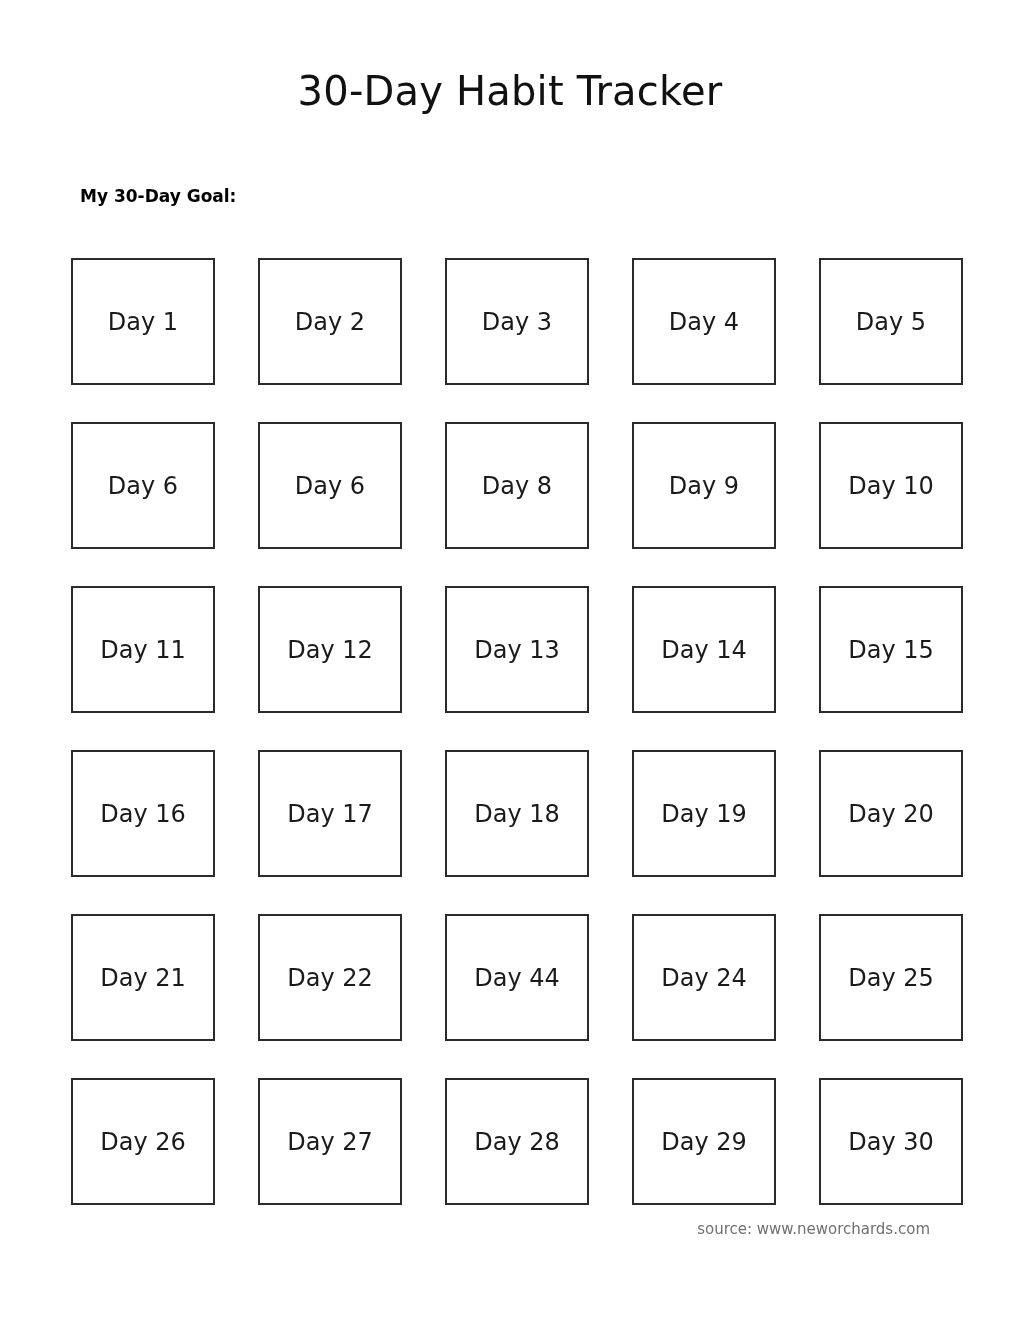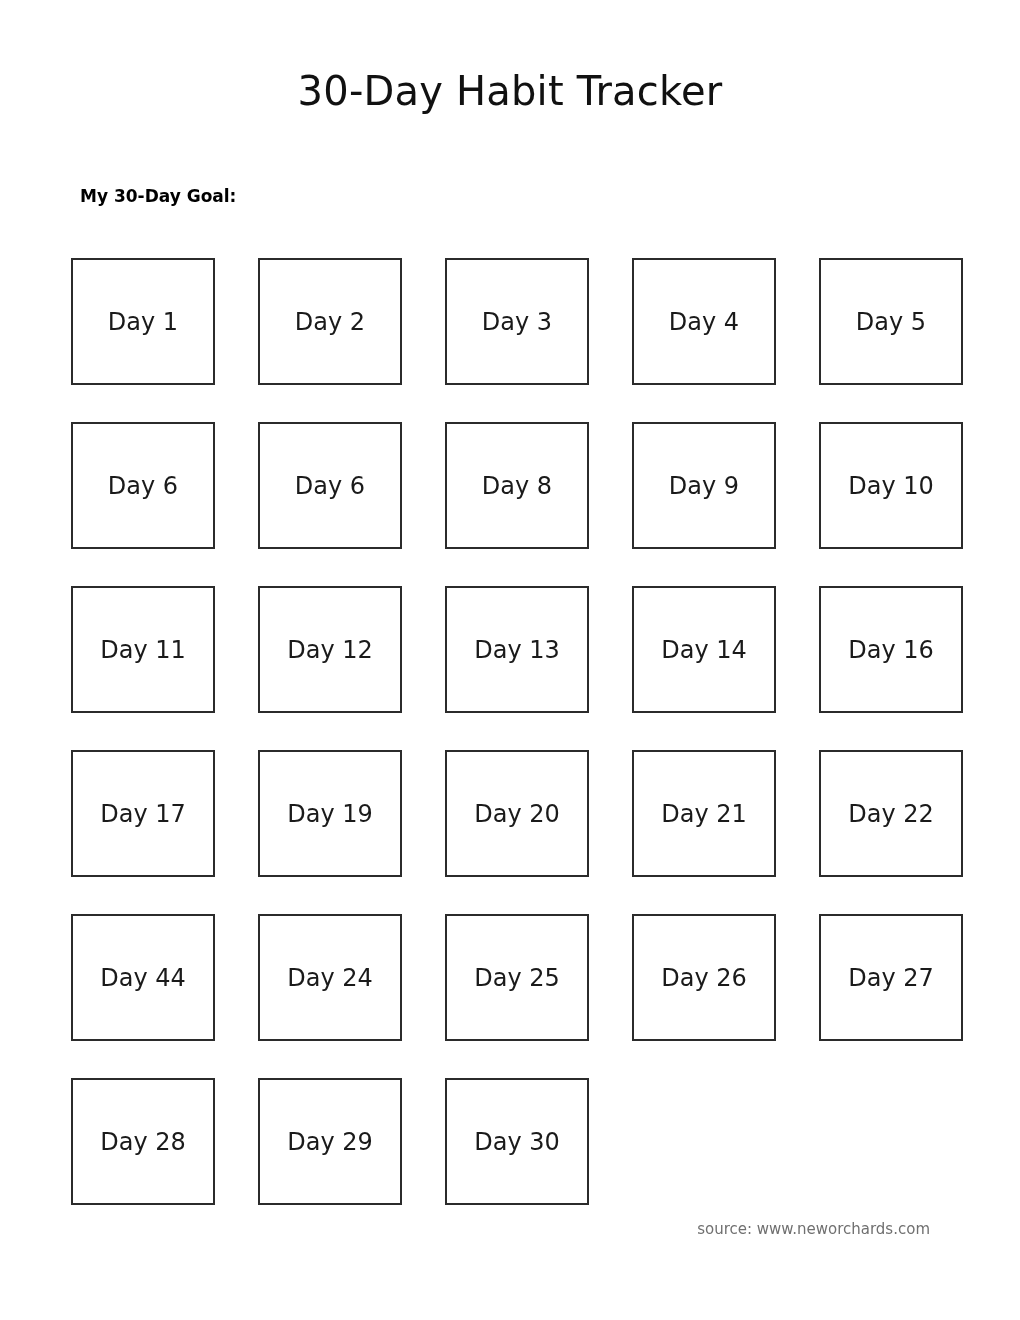--- a/index.html
+++ b/index.html
@@ -87,22 +87,24 @@
     <div class="day-cell">Day 5</div>
     <div class="day-cell">Day 6</div>
     <div class="day-cell">Day 6</div>
     <div class="day-cell">Day 8</div>
     <div class="day-cell">Day 9</div>
     <div class="day-cell">Day 10</div>
     <div class="day-cell">Day 11</div>
     <div class="day-cell">Day 12</div>
     <div class="day-cell">Day 13</div>
     <div class="day-cell">Day 14</div>
+    <div class="day-cell">Day 15</div>
     <div class="day-cell">Day 16</div>
     <div class="day-cell">Day 17</div>
+    <div class="day-cell">Day 18</div>
     <div class="day-cell">Day 19</div>
     <div class="day-cell">Day 20</div>
     <div class="day-cell">Day 21</div>
     <div class="day-cell">Day 22</div>
     <div class="day-cell">Day 44</div>
     <div class="day-cell">Day 24</div>
     <div class="day-cell">Day 25</div>
     <div class="day-cell">Day 26</div>
     <div class="day-cell">Day 27</div>
     <div class="day-cell">Day 28</div>

